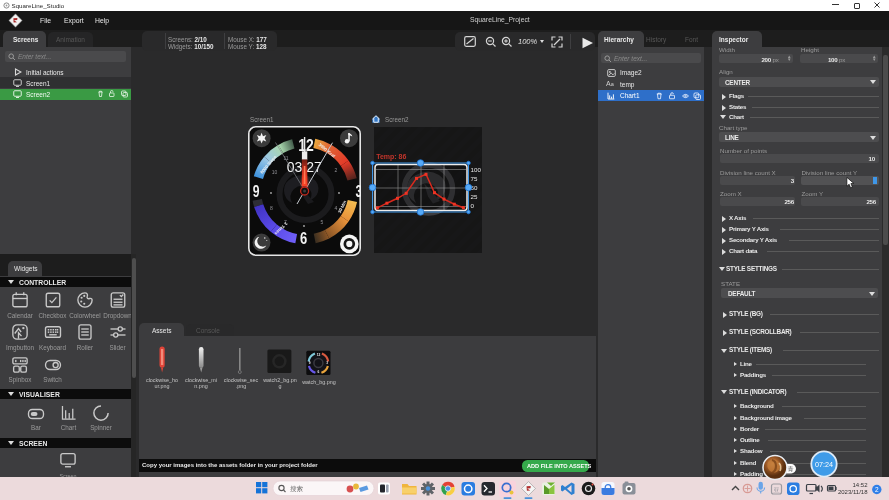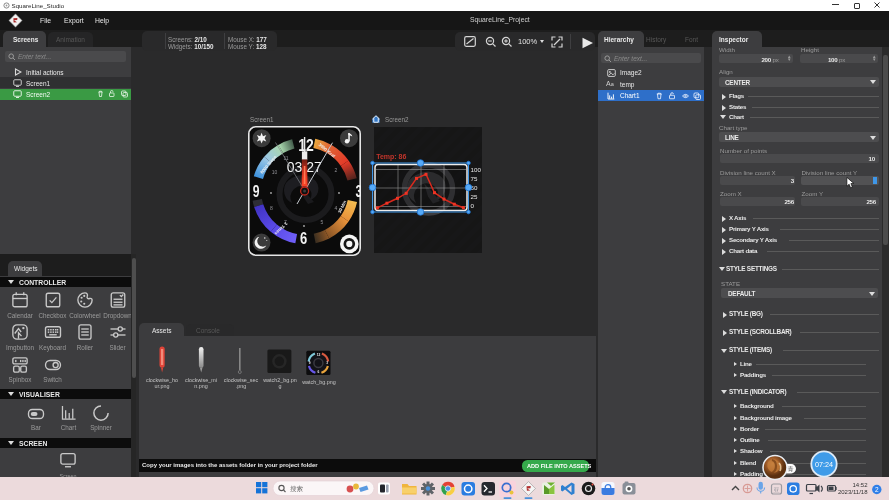--- a/index.html
+++ b/index.html
@@ -266,21 +266,21 @@
     <circle cx="5" cy="5" r="3.6" fill="none" stroke="#d5d5d5" stroke-width="1.2"></circle>
       <line x1="7.8" y1="7.8" x2="10.5" y2="10.5" stroke="#d5d5d5" stroke-width="1.2"></line>
       <line x1="3.2" y1="5" x2="6.8" y2="5" stroke="#d5d5d5" stroke-width="1.1"></line>
   </svg>
   <svg class="abs" style="left:501px;top:36px;" width="12" height="12" viewBox="0 0 12 12">
     <circle cx="5" cy="5" r="3.6" fill="none" stroke="#d5d5d5" stroke-width="1.2"></circle>
       <line x1="7.8" y1="7.8" x2="10.5" y2="10.5" stroke="#d5d5d5" stroke-width="1.2"></line>
       <line x1="3.2" y1="5" x2="6.8" y2="5" stroke="#d5d5d5" stroke-width="1.1"></line>
       <line x1="5" y1="3.2" x2="5" y2="6.8" stroke="#d5d5d5" stroke-width="1.1"></line>
   </svg>
-  <div class="abs" style="left:518px;top:37px;font-size:7.5px;color:#e0e0e0;">100%</div>
+  <div class="abs" style="left:518px;top:37px;font-size:7.5px;color:#e0e0e0;font-style:italic;">100%</div>
   <div class="abs" style="left:540px;top:40px;width:0;height:0;border-left:2.6px solid transparent;border-right:2.6px solid transparent;border-top:3.5px solid #ddd;"></div>
   <svg class="abs" style="left:551px;top:36px;" width="12" height="12" viewBox="0 0 12 12">
     <g fill="none" stroke="#d5d5d5" stroke-width="1.2">
         <path d="M7.5 1 h3.5 v3.5 M4.5 11 H1 V7.5 M11 7.5 V11 H7.5 M1 4.5 V1 h3.5"></path>
         <line x1="3" y1="9" x2="9" y2="3"></line>
       </g>
   </svg>
   <svg class="abs" style="left:581px;top:36.5px;" width="13" height="12" viewBox="0 0 13 12">
       <path d="M1.5 0.8 L12 6 L1.5 11.2 Z" fill="#e8e8e8"></path>
     </svg>

